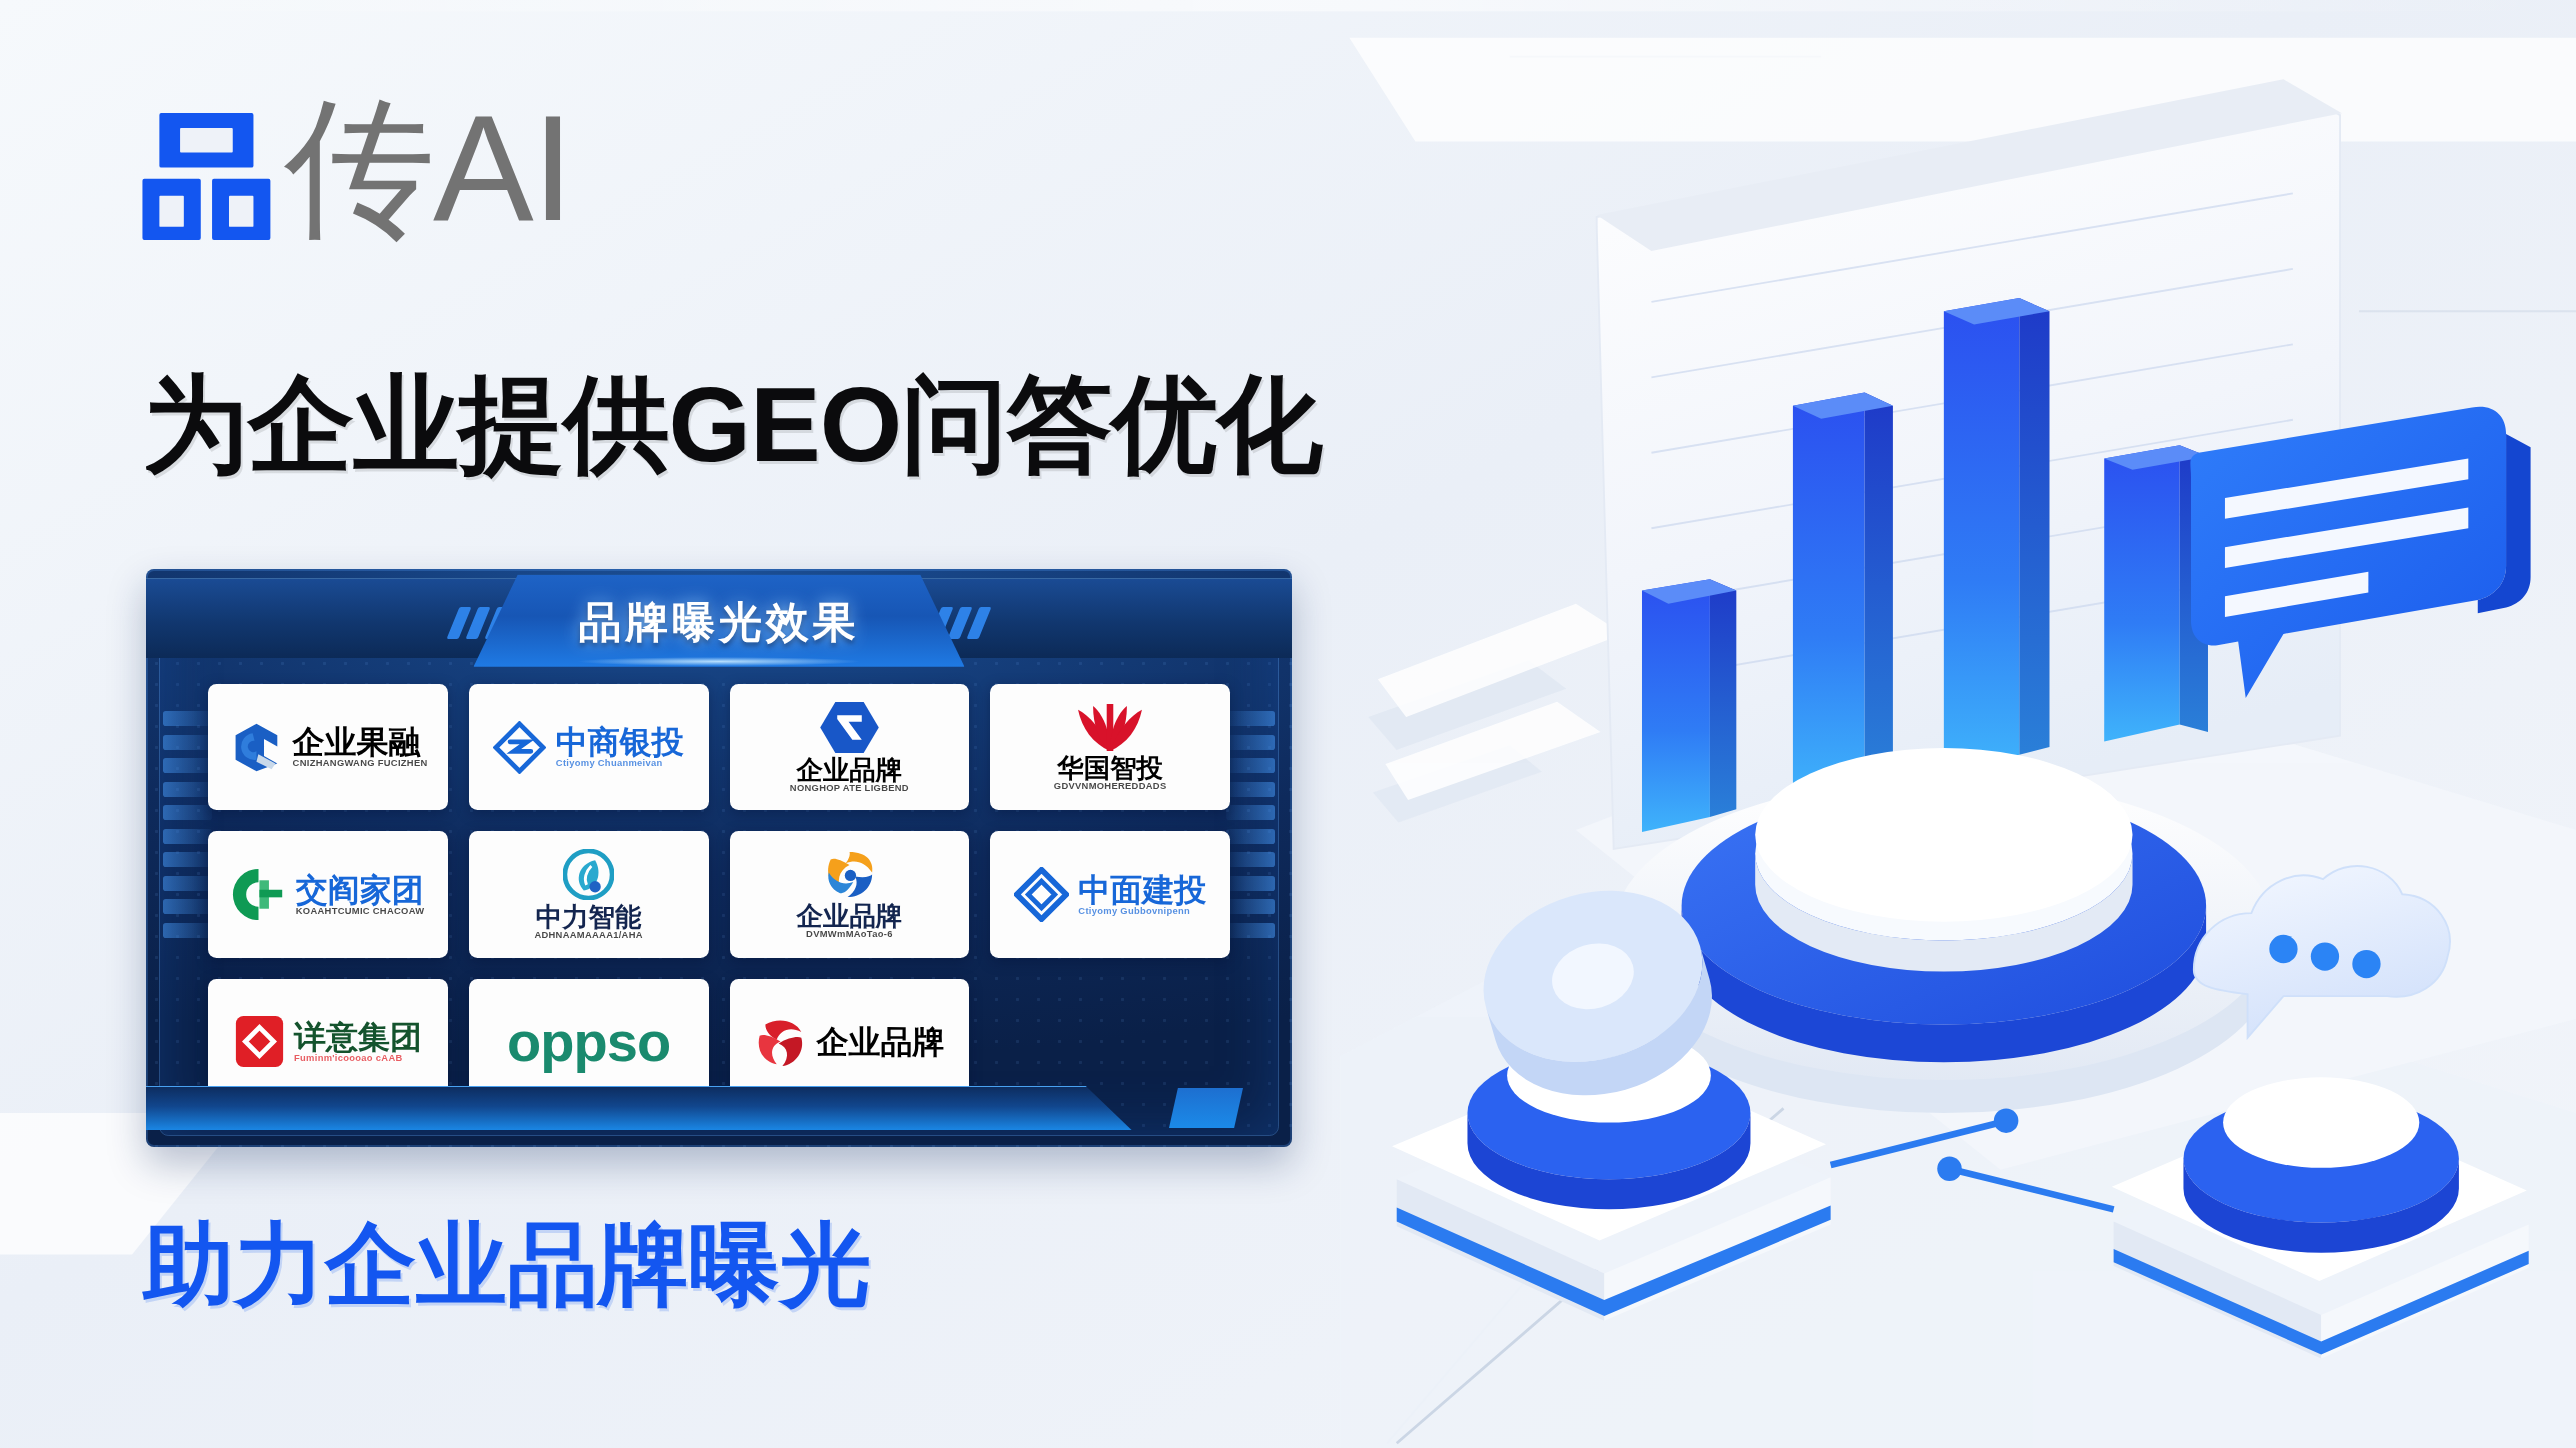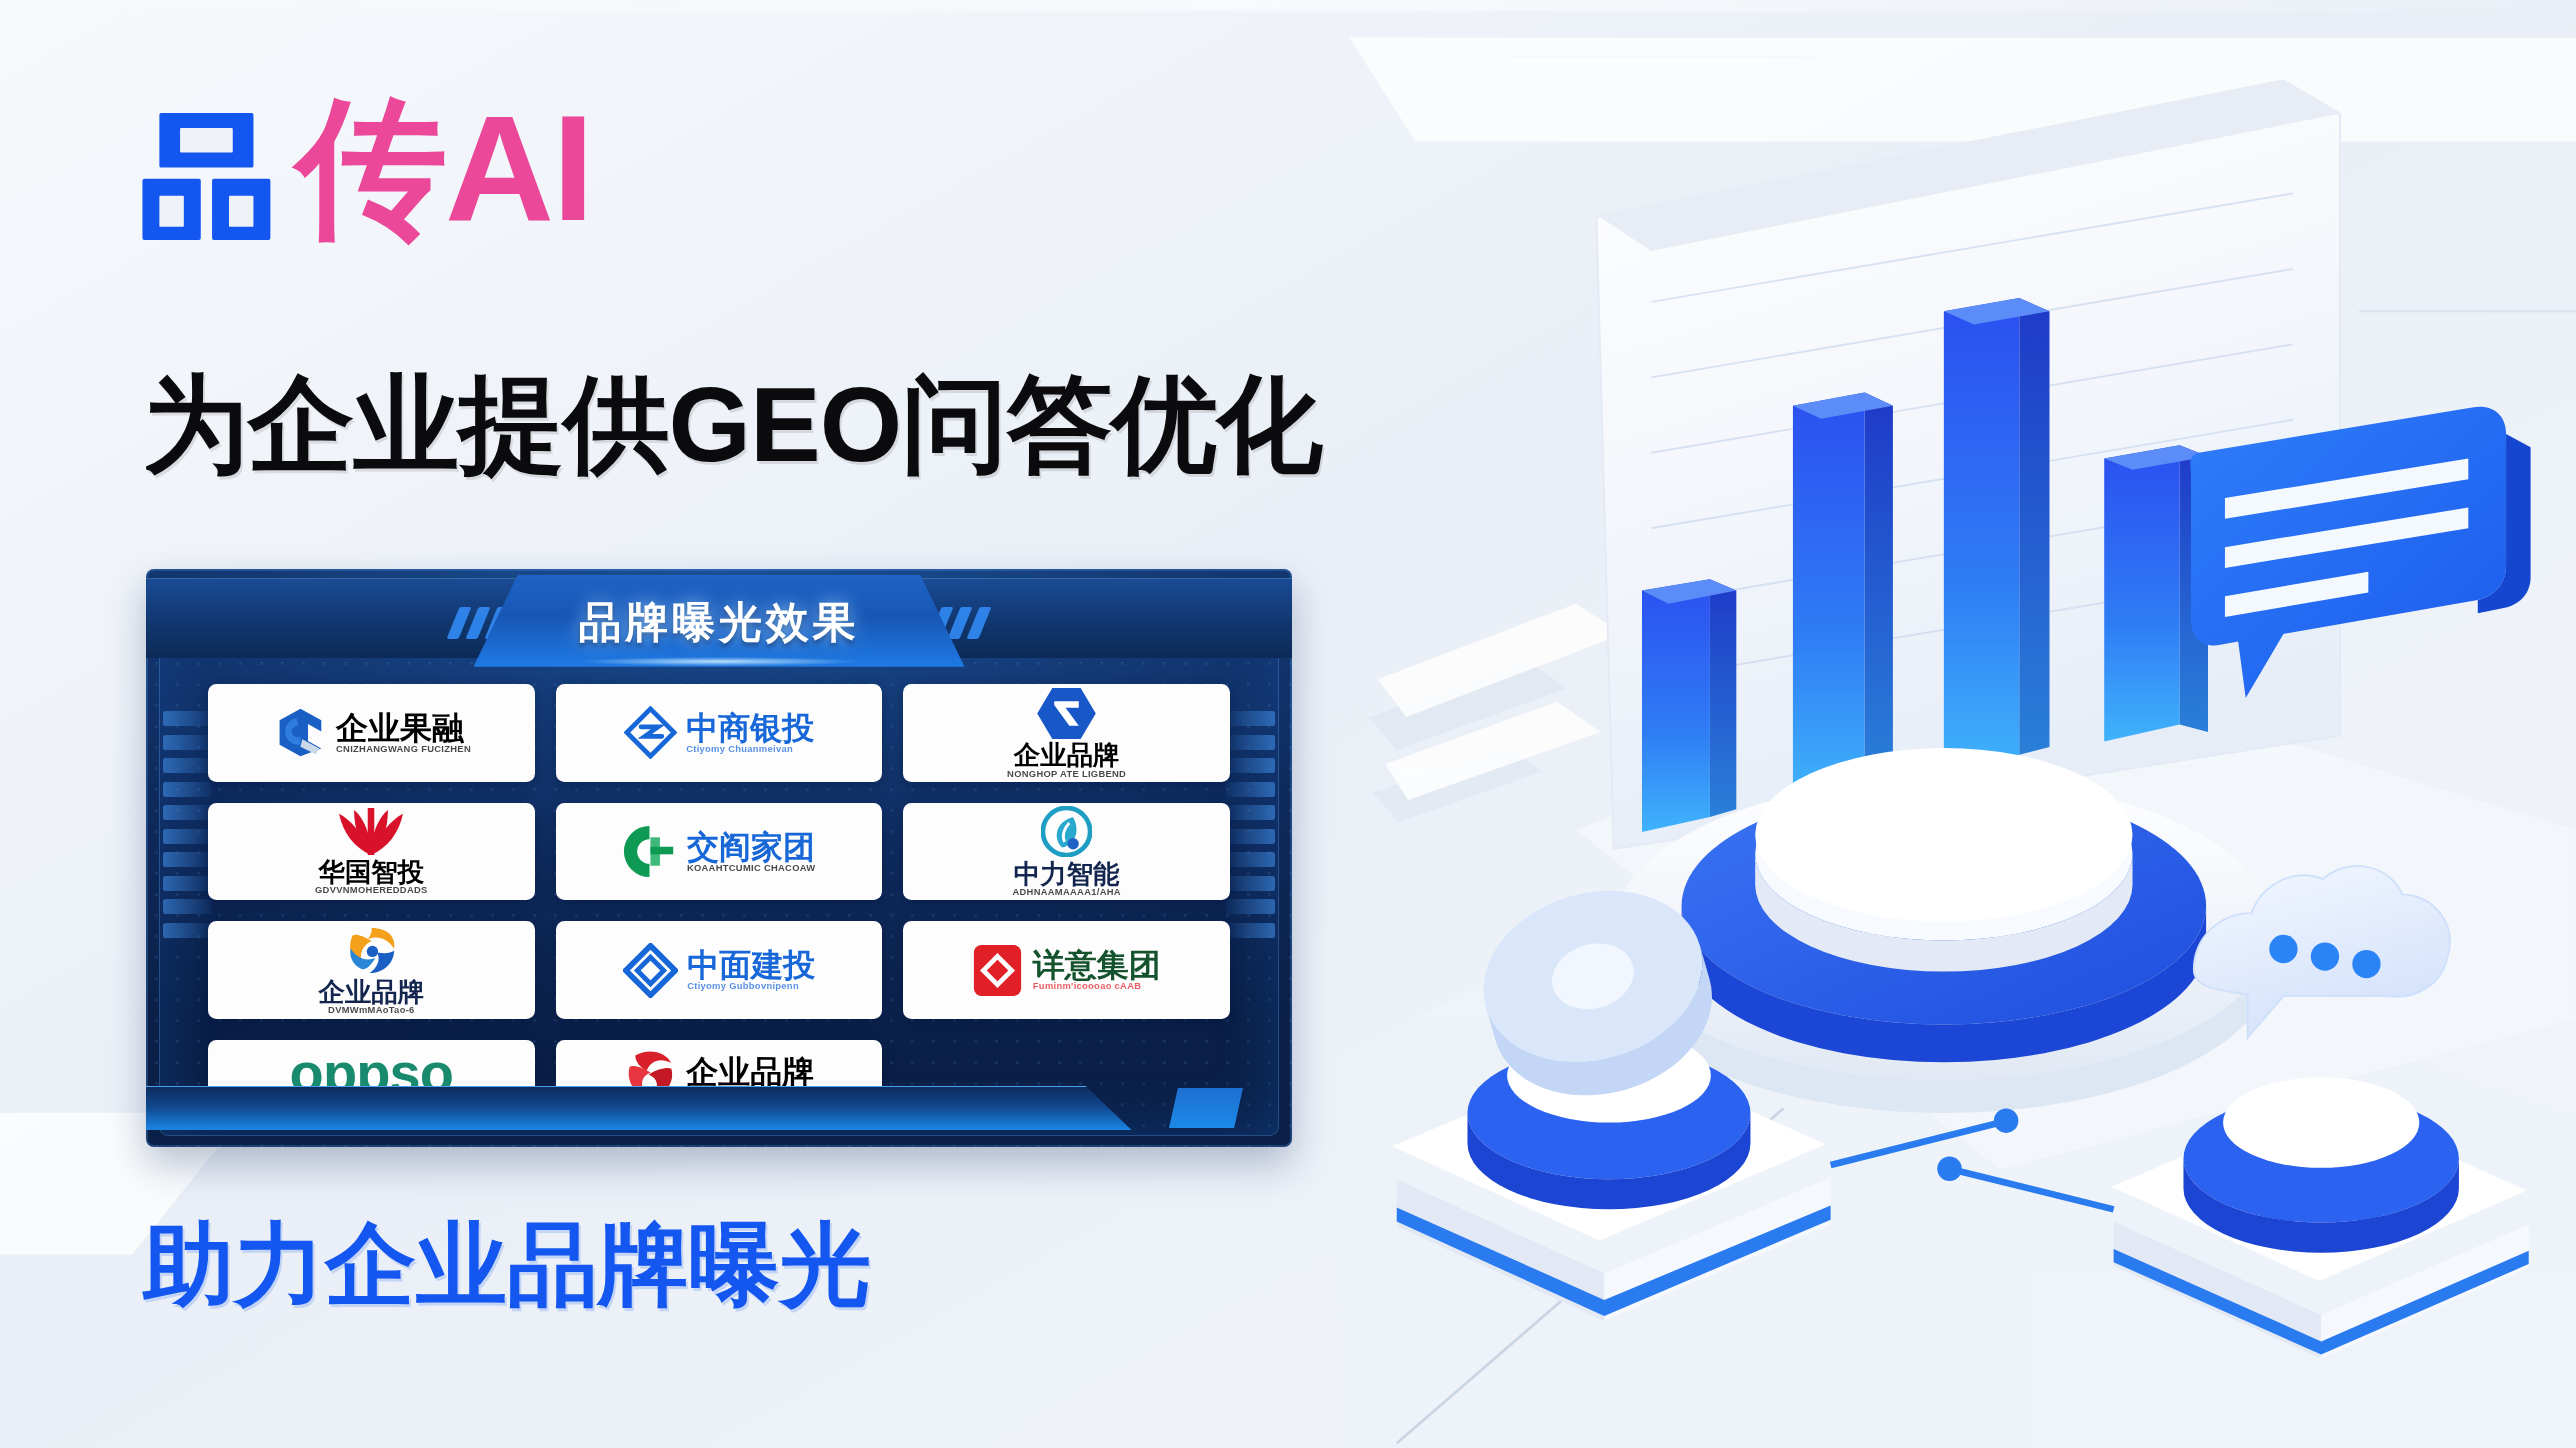--- a/index.html
+++ b/index.html
@@ -13,22 +13,22 @@
   
   .bg-layer{position:absolute;inset:0;overflow:hidden;pointer-events:none;}
   .bg-layer svg{position:absolute;inset:0;width:100%;height:100%;}
 
   
   .left-col{position:absolute;left:0;top:0;width:1397px;height:1448px;}
 
   .brand-row{position:absolute;left:142px;top:104px;display:flex;align-items:flex-start;}
   .brand-mark{width:142px;height:127px;flex:none;margin-top:9.4px;}
   .brand-word{
-    font-size:151px;line-height:127px;font-weight:700;color:#ec4899;
-    letter-spacing:-1.9px;margin-left:12px;white-space:nowrap;
+    font-size:151px;line-height:127px;font-weight:400;color:#737373;
+    letter-spacing:-1.9px;margin-left:0;white-space:nowrap;
     font-family:"Liberation Sans","DejaVu Sans",sans-serif;
   }
 
   .headline{
     position:absolute;left:143px;top:368px;
     font-size:106px;line-height:113px;font-weight:900;color:#0b0b0d;
     letter-spacing:-0.9px;white-space:nowrap;
     text-shadow:1.9px 2.8px 0 rgba(0,0,0,.10);
   }
 
@@ -90,21 +90,21 @@
     text-shadow:0 0 17px rgba(140,200,255,.95),0 2.8px 5.7px rgba(0,10,40,.6);
     white-space:nowrap;
   }
   .chev{position:absolute;top:38px;display:flex;gap:6.6px;}
   .chev.l{left:307px;} .chev.r{right:307px;}
   .chev i{display:block;width:12.3px;height:32px;background:#2f86ee;transform:skewX(-22deg);border-radius:1.9px;opacity:.95;}
 
   
   .logo-grid{
     position:absolute;left:62px;right:62px;top:115px;
-    display:grid;grid-template-columns:repeat(3,1fr);grid-template-rows:repeat(3,1fr);
+    display:grid;grid-template-columns:repeat(4,1fr);grid-template-rows:repeat(3,1fr);
     gap:21px 21px;height:421px;
   }
   .logo-card{
     background:#fdfdfd;border-radius:8.5px;
     display:flex;align-items:center;justify-content:center;
     box-shadow:0 3.8px 13.2px rgba(0,15,50,.35);
     overflow:hidden;
   }
   .logo-inner{display:flex;align-items:center;justify-content:center;gap:9.4px;padding:0 9.4px;}
   .logo-inner.stack{flex-direction:column;gap:3.8px;}

